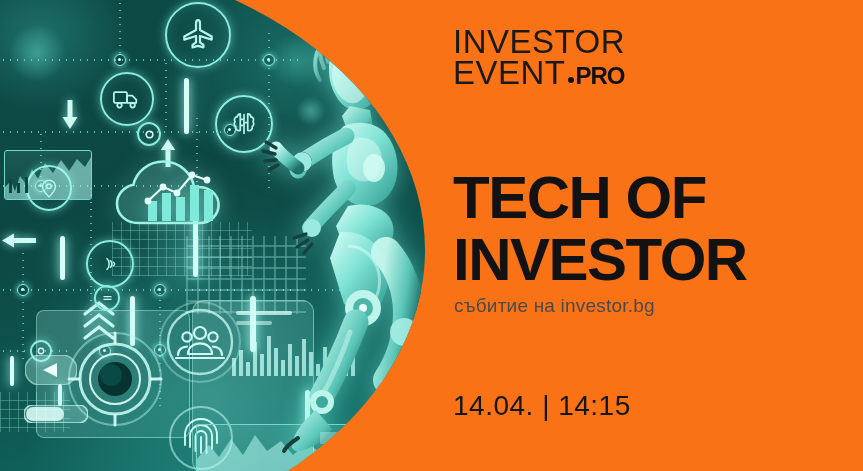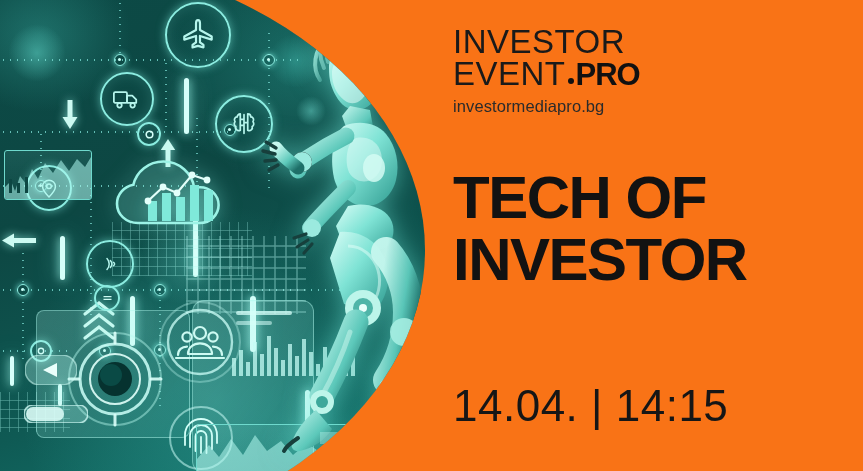--- a/index.html
+++ b/index.html
@@ -107,21 +107,21 @@
     font-weight:400;
     font-size:33px;
     line-height:31px;
     letter-spacing:.5px;
     color:#1a1a1a;
     white-space:nowrap;
   }
   .logo-row2{display:flex;align-items:baseline;}
   .logo-pro{
     font-weight:bold;
-    font-size:31px;
+    font-size:24px;
     letter-spacing:-1px;
     color:#111;
     margin-left:1px;
   }
   .logo-dot{
     display:inline-block;width:6px;height:6px;border-radius:50%;
     background:#111;margin-left:2px;margin-right:1px;
     transform:translateY(-1px);
   }
   #logo-url{
@@ -149,21 +149,21 @@
     font-size:19px;
     color:#4a4a4a;
     letter-spacing:.2px;
     white-space:nowrap;
   }
 
   #event{
     position:absolute;left:13px;top:385px;
   }
   #event-when{
-    font-size:44px;
+    font-size:28px;
     letter-spacing:.5px;
     color:#161616;
     line-height:42px;
     white-space:nowrap;
   }
   #event-type{
     font-size:27px;
     letter-spacing:.3px;
     color:#161616;
     line-height:32px;
@@ -521,27 +521,27 @@
 
   <div id="content">
 
     <div id="logo">
       <div class="logo-line">INVESTOR</div>
       <div class="logo-row2">
         <span class="logo-line">EVENT</span>
         <span class="logo-dot"></span>
         <span class="logo-pro">PRO</span>
       </div>
-      <div id="logo-url">investormediapro.bg</div>
     </div>
 
     <div id="headline">
       <div class="headline-line">TECH OF</div>
       <div class="headline-line">INVESTOR</div>
     </div>
 
+    <div id="subtitle">събитие на investor.bg</div>
 
     <div id="event">
       <div id="event-when">14.04. | 14:15</div>
     </div>
 
   </div>
 </div>
 
 </body></html>

